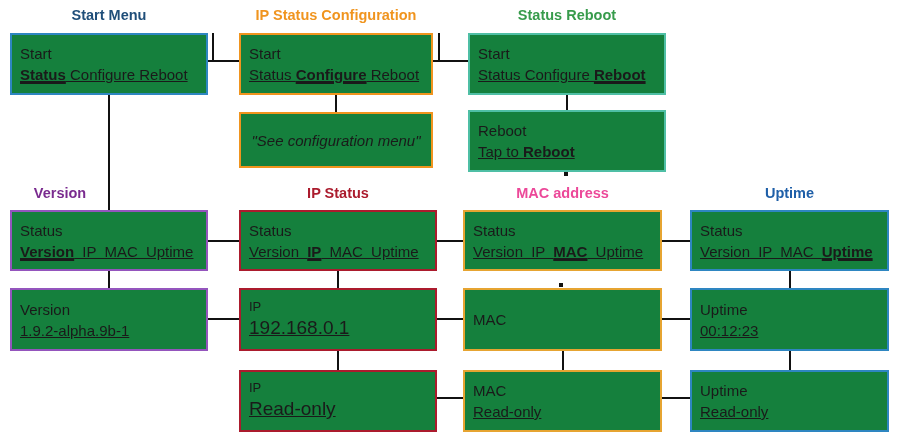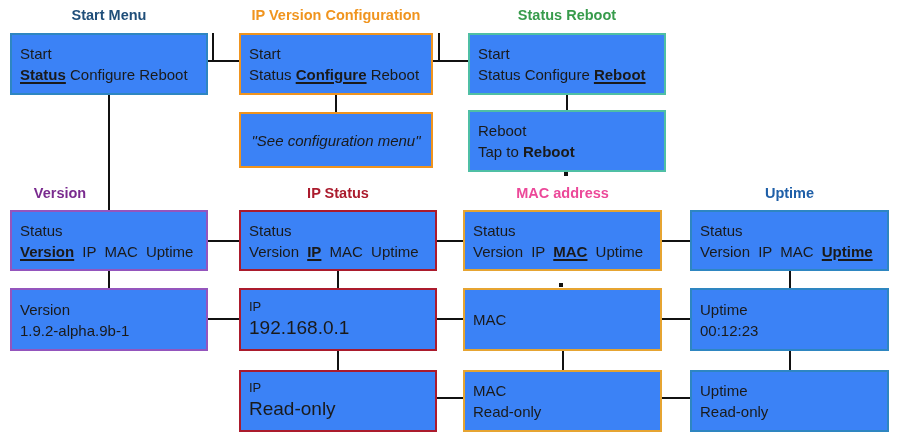--- a/index.html
+++ b/index.html
@@ -1,40 +1,40 @@
 <!DOCTYPE html>
 <html><head>
 <meta charset="utf-8">
 <style>
   html,body{margin:0;padding:0;background:#fff;}
   .stage{position:relative;width:902px;height:443px;background:#ffffff;
          font-family:"Liberation Sans",sans-serif;color:#1a1a1a;overflow:hidden;}
   .title{position:absolute;font-size:14.5px;font-weight:700;text-align:center;white-space:nowrap;}
-  .box{position:absolute;box-sizing:border-box;border:2px solid #000;background:#3b82f6;
+  .box{position:absolute;box-sizing:border-box;border:2px solid #000;background:#15803d;
        display:flex;flex-direction:column;justify-content:center;
        padding:4px 8px;font-size:15px;line-height:1.4;}
   .box .l1{white-space:nowrap;}
-  .box .l2{white-space:nowrap;}
+  .box .l2{white-space:nowrap;text-decoration:underline;}
   .em{font-weight:700;text-decoration:underline;text-decoration-thickness:2px;text-underline-offset:2px;}
   .em.no-u{text-decoration:none;}
   .wide{word-spacing:4px;}
   .note{align-items:center;font-style:italic;}
   .small{font-size:13px;line-height:1.3;}
   .big{font-size:19px;line-height:1.3;}
   .hl{position:absolute;height:2px;background:#111;}
   .vl{position:absolute;width:2px;background:#111;}
   .dot{position:absolute;width:4px;height:4px;background:#111;}
 </style>
 </head>
 <body>
 
 <div class="stage">
 
   <div class="title" style="left: 10px; top: 7px; width: 198px; color: rgb(31, 78, 121);">Start Menu</div>
-  <div class="title" style="left: 239px; top: 7px; width: 194px; color: rgb(240, 148, 30);">IP Version Configuration</div>
+  <div class="title" style="left: 239px; top: 7px; width: 194px; color: rgb(240, 148, 30);">IP Status Configuration</div>
   <div class="title" style="left: 468px; top: 7px; width: 198px; color: rgb(55, 155, 75);">Status Reboot</div>
   <div class="title" style="left: 10px; top: 185px; width: 100px; color: rgb(122, 43, 143);">Version</div>
   <div class="title" style="left: 239px; top: 185px; width: 198px; color: rgb(171, 27, 45);">IP Status</div>
   <div class="title" style="left: 463px; top: 185px; width: 199px; color: #ec4899;">MAC address</div>
   <div class="title" style="left: 690px; top: 185px; width: 199px; color: rgb(30, 95, 168);">Uptime</div>
 
   <div class="box" style="left: 10px; top: 33px; width: 198px; height: 62px; border-color: rgb(46, 134, 193);">
     <div class="l1">Start</div>
     <div class="l2"><span></span><span class="em">Status</span><span> Configure Reboot</span></div>
   </div>

